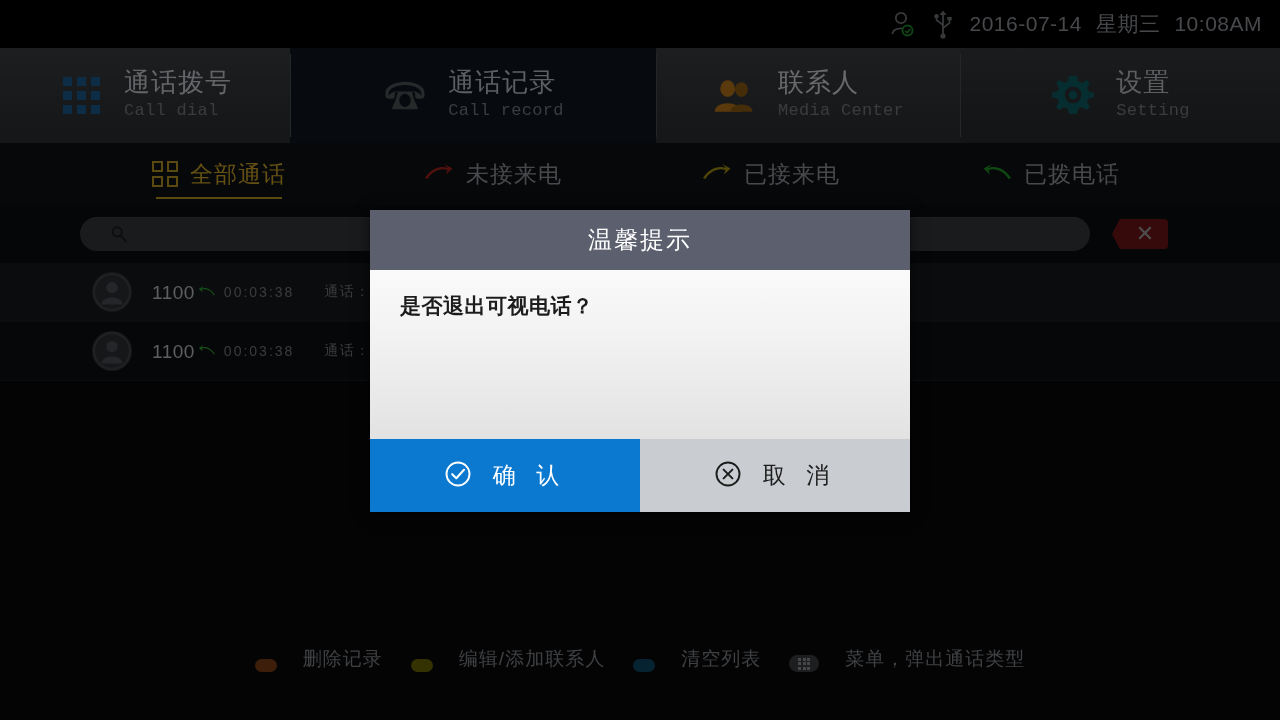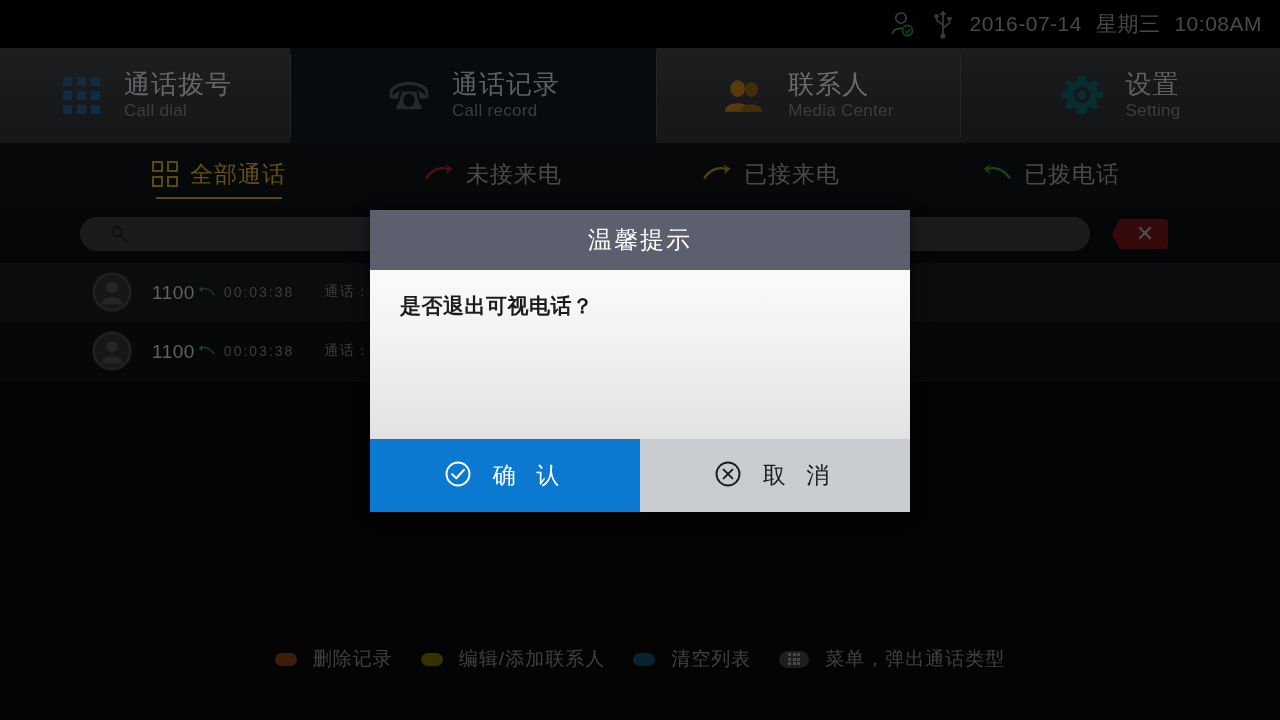--- a/index.html
+++ b/index.html
@@ -27,20 +27,21 @@
 
   
   .navbar {
     position: absolute; left: 0; top: 48px; width: 1280px; height: 95px;
     display: flex;
   }
   .navtab {
     position: relative;
     display: flex; align-items: center; justify-content: center;
     gap: 20px;
+    font-family: Liberation Mono, monospace;
   }
   .navtab.t0 { width: 290px; background: linear-gradient(180deg,#3a3d41 0%, #303337 55%, #2b2e32 100%); }
   .navtab.t1 { width: 366px; background: #0e1620; }
   .navtab.t2 { width: 304px; background: linear-gradient(180deg,#3a3d41 0%, #303337 55%, #2b2e32 100%); }
   .navtab.t3 { width: 320px; background: linear-gradient(180deg,#35383c 0%, #2b2e32 55%, #26292d 100%); }
   .navtab.t1::after, .navtab.t2::after {
     content:""; position:absolute; left:0; top:6px; bottom:6px; width:1px; background:#4a4d52;
   }
   .navtab.t3::after {
     content:""; position:absolute; left:0; top:6px; bottom:6px; width:1px; background:#4a4d52;
@@ -124,21 +125,21 @@
   .cnum { font-size: 19px; color: #b9bcc1; letter-spacing: 0.5px; line-height: 1; }
   .cmeta { display: flex; align-items: center; gap: 8px; font-size: 14px; color: #74777c; }
   .cmeta .dur { letter-spacing: 2px; }
   .cmeta .talk { margin-left: 22px; letter-spacing: 1.5px; }
 
   
   .hintbar {
     position: absolute; left: 0; bottom: 48px; width: 1280px;
     display: flex; align-items: center; justify-content: center; gap: 28px;
   }
-  .hint { display: flex; align-items: center; gap: 16px; }
+  .hint { display: flex; align-items: flex-end; gap: 26px; }
   .hint .dot { width: 22px; height: 13px; border-radius: 7px; display:block; }
   .hint .htext { font-size: 19px; color: #7d8085; letter-spacing: 1px; }
   .menu-pill {
     width: 30px; height: 17px; border-radius: 9px; background: #3a3d41;
     display:flex; align-items:center; justify-content:center;
   }
   .menu-pill .mg { display:grid; grid-template-columns: repeat(3,3px); grid-auto-rows:3px; gap:1.5px; }
   .menu-pill .mg i { width:3px; height:3px; background:#8b8e93; display:block; }
 
   

